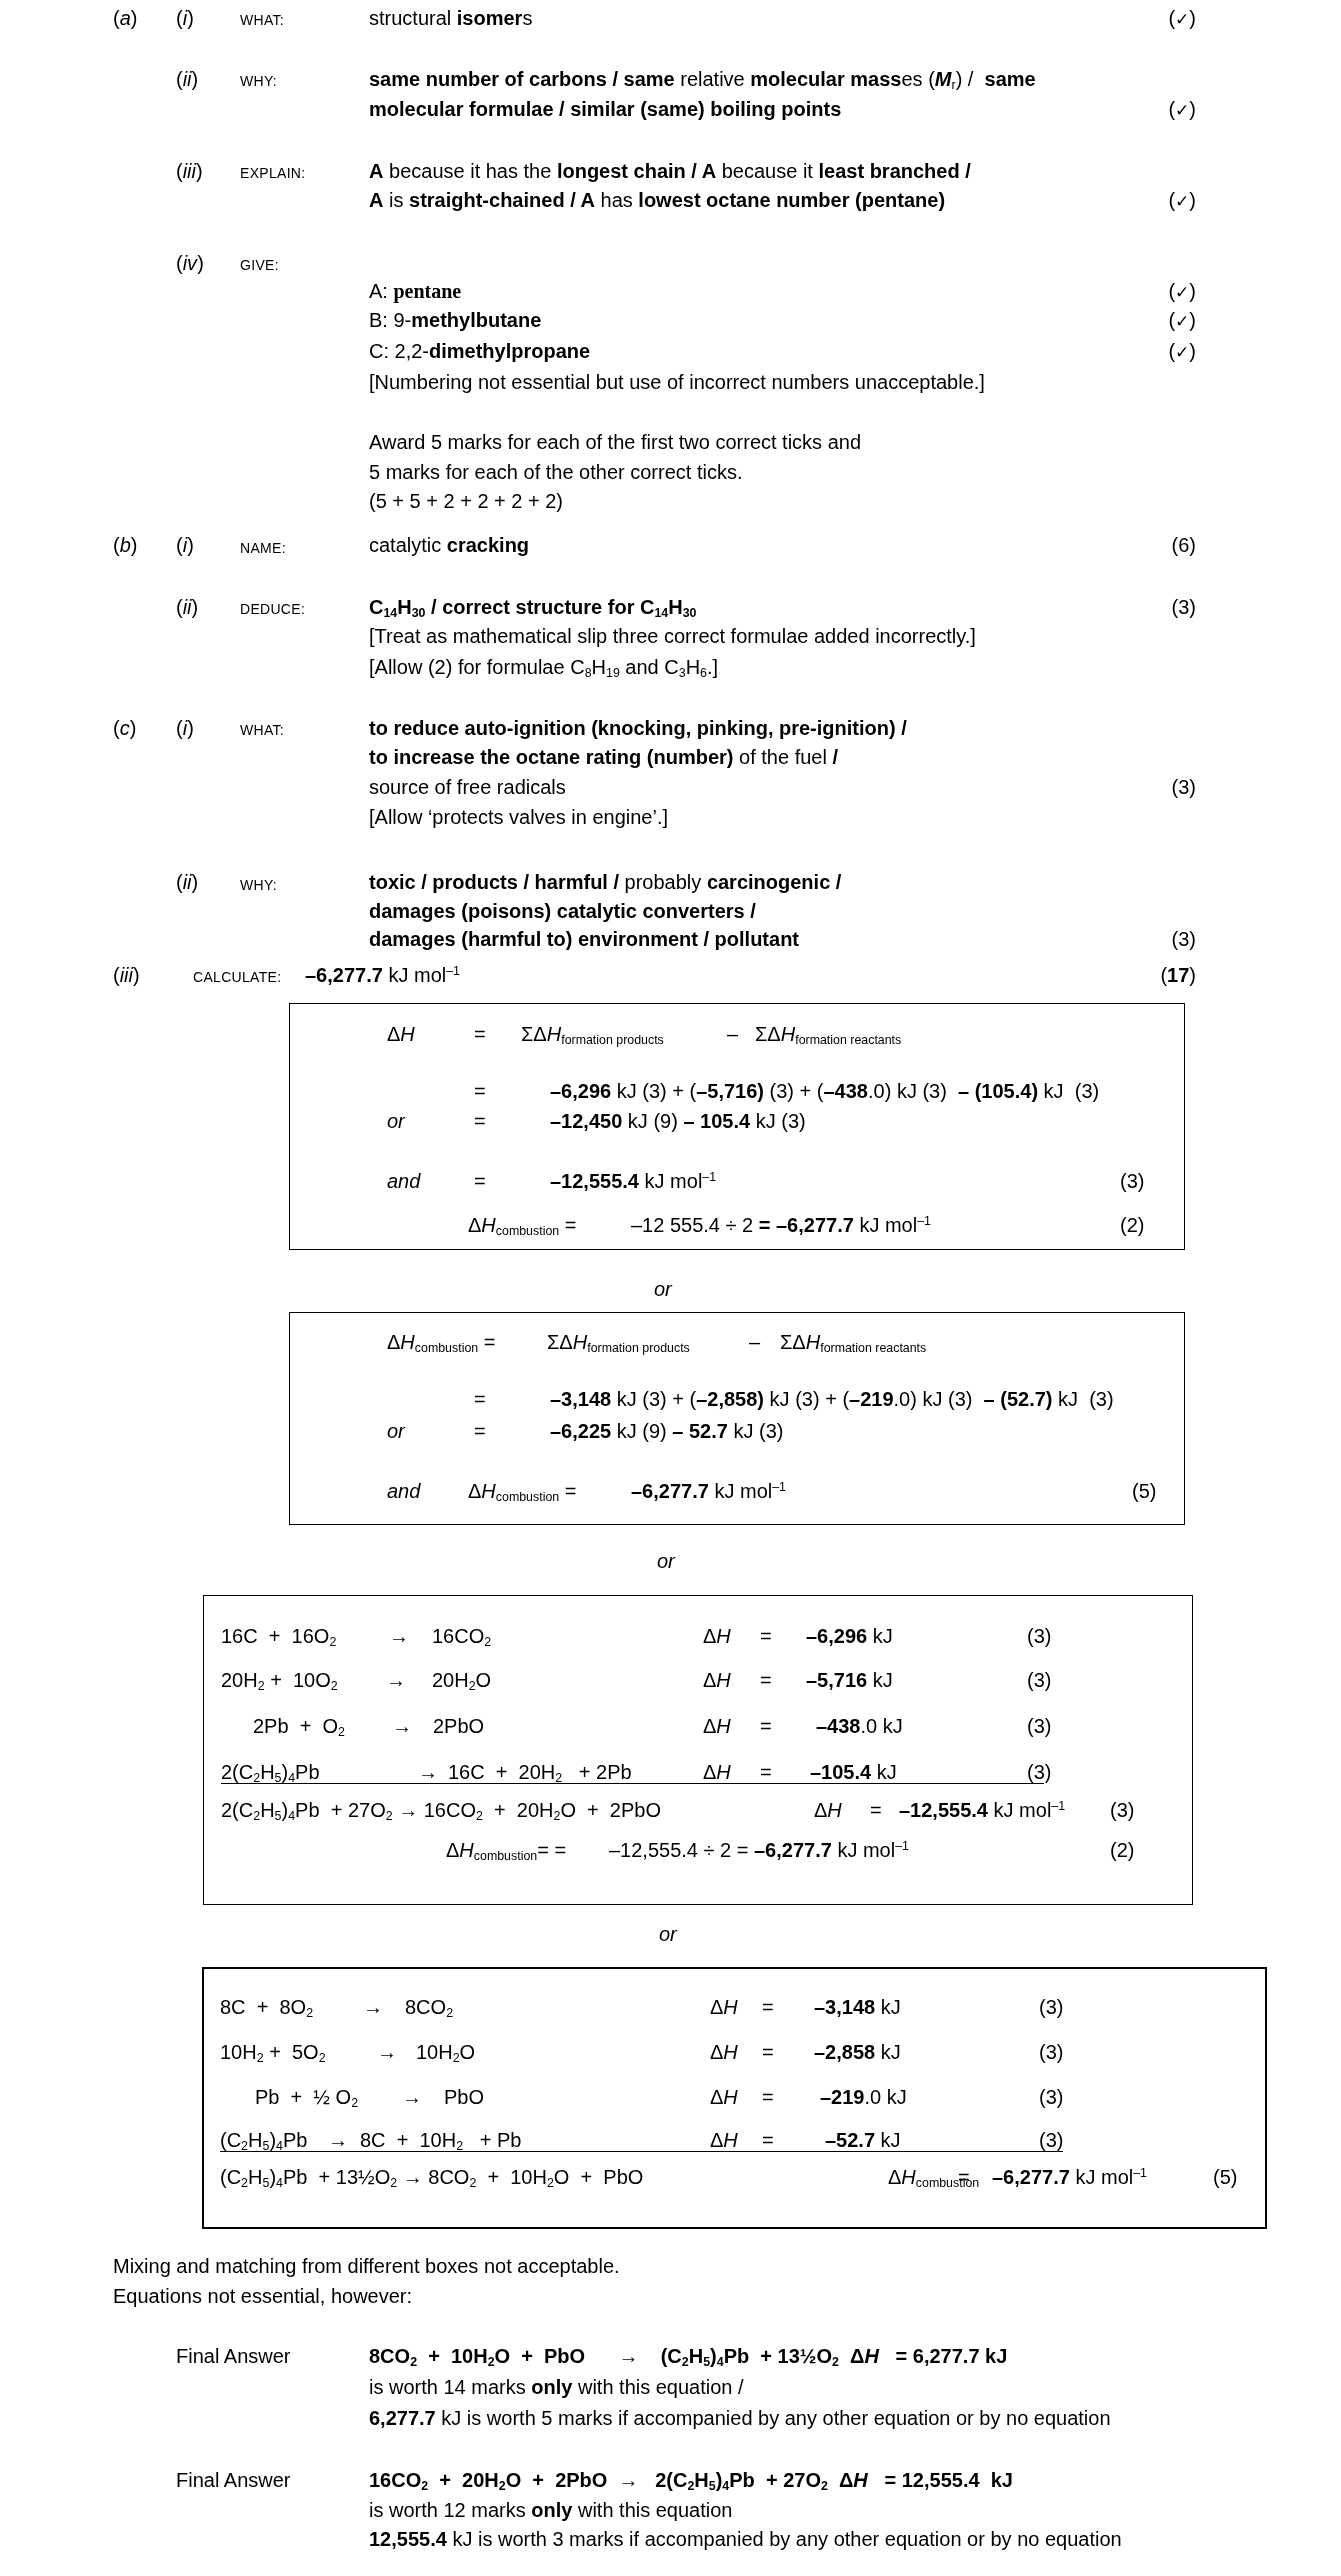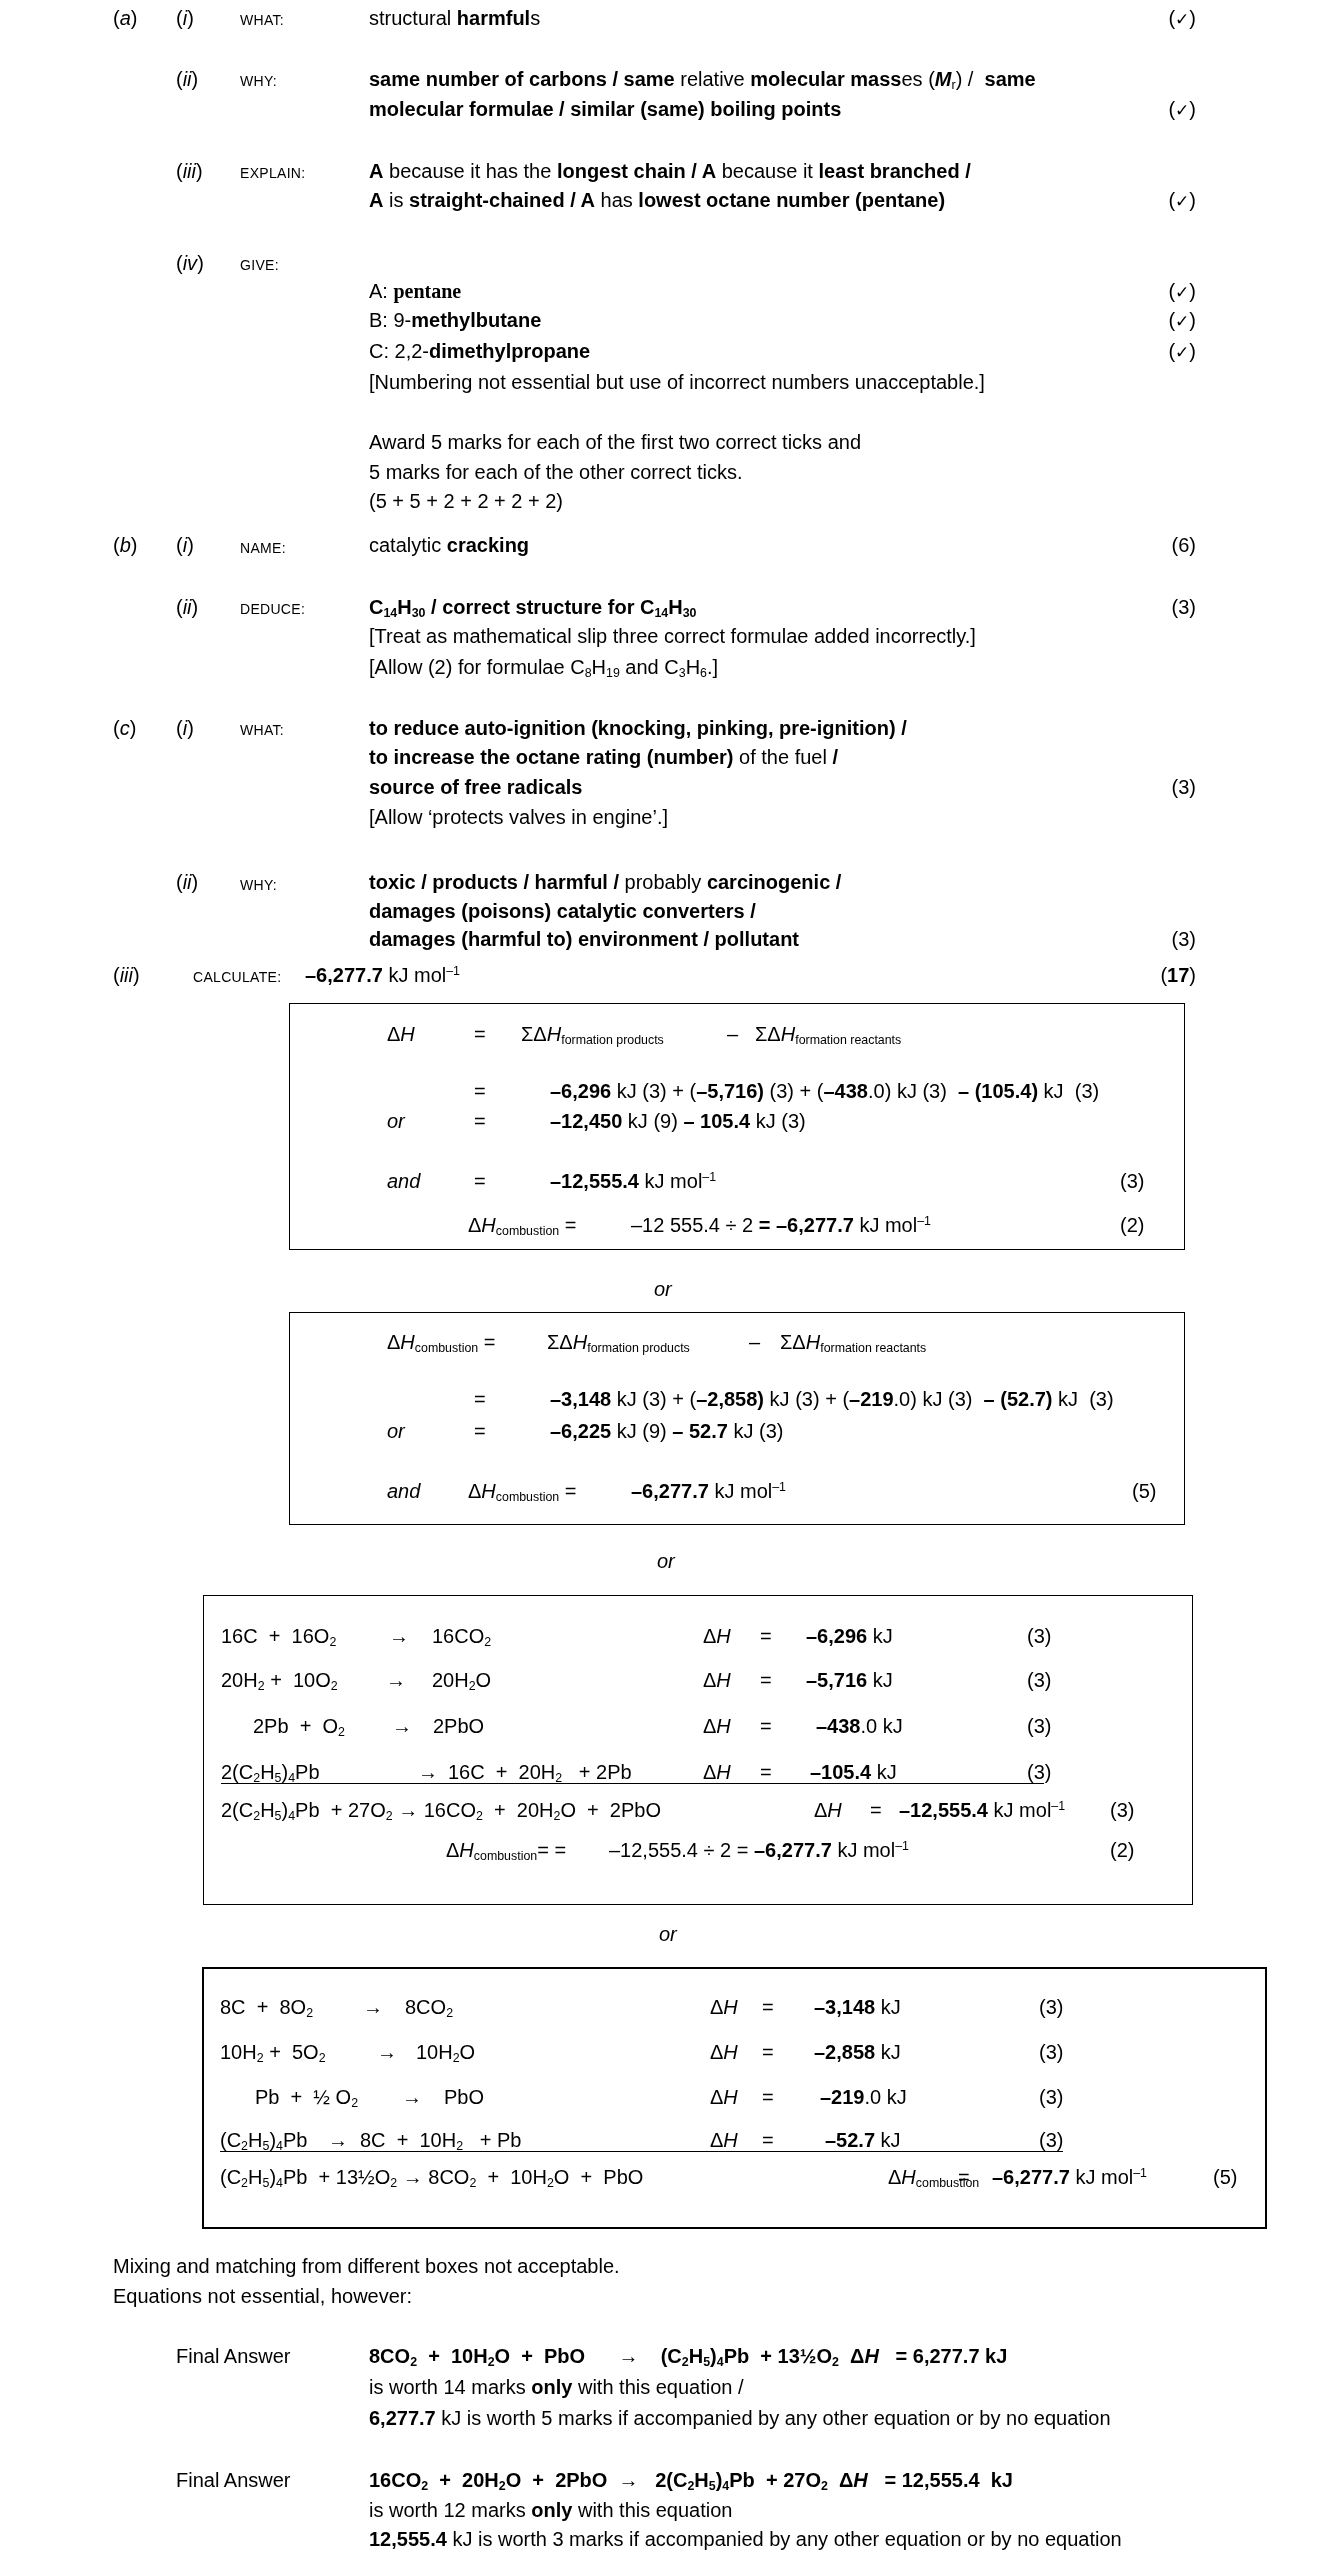--- a/index.html
+++ b/index.html
@@ -16,21 +16,21 @@
   .sym { font-family:"DejaVu Sans", sans-serif; font-size:0.85em; }
 </style>
 </head>
 <body>
 
 <div>
   <div class="ln" style="left:113px;top:5.9px"><span>(</span><span style="font-style: italic;">a</span><span>)</span></div>
 
   <div class="ln" style="left:176px;top:5.9px"><span>(</span><span style="font-style: italic;">i</span><span>)</span></div>
   <div class="ln cmd" style="left:240px;top:8px"><span>WHAT:</span></div>
-  <div class="ln" style="left:369px;top:5.9px"><span>structural </span><span style="font-weight: bold;">harmful</span><span>s</span></div>
+  <div class="ln" style="left:369px;top:5.9px"><span>structural </span><span style="font-weight: bold;">isomer</span><span>s</span></div>
   <div class="ln mk" style="top:5.9px"><span>(</span><span class="sym">✓</span><span>)</span></div>
 
   <div class="ln" style="left:176px;top:67px"><span>(</span><span style="font-style: italic;">ii</span><span>)</span></div>
   <div class="ln cmd" style="left:240px;top:69px"><span>WHY:</span></div>
   <div class="ln" style="left:369px;top:67px"><span style="font-weight: bold;">same number of carbons / same</span><span> relative </span><span style="font-weight: bold;">molecular mass</span><span>es (</span><span style="font-weight: bold; font-style: italic;">M</span><span class="sub">r</span><span>) /  </span><span style="font-weight: bold;">same</span></div>
   <div class="ln" style="left:369px;top:97px"><span style="font-weight: bold;">molecular formulae / similar (same) boiling points</span></div>
   <div class="ln mk" style="top:97px"><span>(</span><span class="sym">✓</span><span>)</span></div>
 
   <div class="ln" style="left:176px;top:159px"><span>(</span><span style="font-style: italic;">iii</span><span>)</span></div>
   <div class="ln cmd" style="left:240px;top:161px"><span>EXPLAIN:</span></div>
@@ -66,21 +66,21 @@
   <div class="ln" style="left:369px;top:624px"><span>[Treat as mathematical slip three correct formulae added incorrectly.]</span></div>
   <div class="ln" style="left:369px;top:655px"><span>[Allow (2) for formulae C</span><span class="sub">8</span><span>H</span><span class="sub">19</span><span> and C</span><span class="sub">3</span><span>H</span><span class="sub">6</span><span>.]</span></div>
 </div>
 
 <div>
   <div class="ln" style="left:113px;top:716px"><span>(</span><span style="font-style: italic;">c</span><span>)</span></div>
   <div class="ln" style="left:176px;top:716px"><span>(</span><span style="font-style: italic;">i</span><span>)</span></div>
   <div class="ln cmd" style="left:240px;top:718px"><span>WHAT:</span></div>
   <div class="ln" style="left:369px;top:716px"><span style="font-weight: bold;">to reduce auto-ignition (knocking, pinking, pre-ignition) /</span></div>
   <div class="ln" style="left:369px;top:745px"><span style="font-weight: bold;">to increase the octane rating (number)</span><span> of the fuel </span><span style="font-weight: bold;">/</span></div>
-  <div class="ln" style="left:369px;top:775px"><span style="font-weight: bold;">source of free radicals</span></div>
+  <div class="ln" style="left:369px;top:775px"><span style="font-weight: normal;">source of free radicals</span></div>
   <div class="ln mk" style="top:775px"><span>(3)</span></div>
   <div class="ln" style="left:369px;top:805px"><span>[Allow ‘protects valves in engine’.]</span></div>
 
   <div class="ln" style="left:176px;top:870px"><span>(</span><span style="font-style: italic;">ii</span><span>)</span></div>
   <div class="ln cmd" style="left:240px;top:873px"><span>WHY:</span></div>
   <div class="ln" style="left:369px;top:870px"><span style="font-weight: bold;">toxic / products / harmful /</span><span> probably </span><span style="font-weight: bold;">carcinogenic /</span></div>
   <div class="ln" style="left:369px;top:899px"><span style="font-weight: bold;">damages (poisons) catalytic converters /</span></div>
   <div class="ln" style="left:369px;top:927px"><span style="font-weight: bold;">damages (harmful to) environment / pollutant</span></div>
   <div class="ln mk" style="top:927px"><span>(3)</span></div>
 

